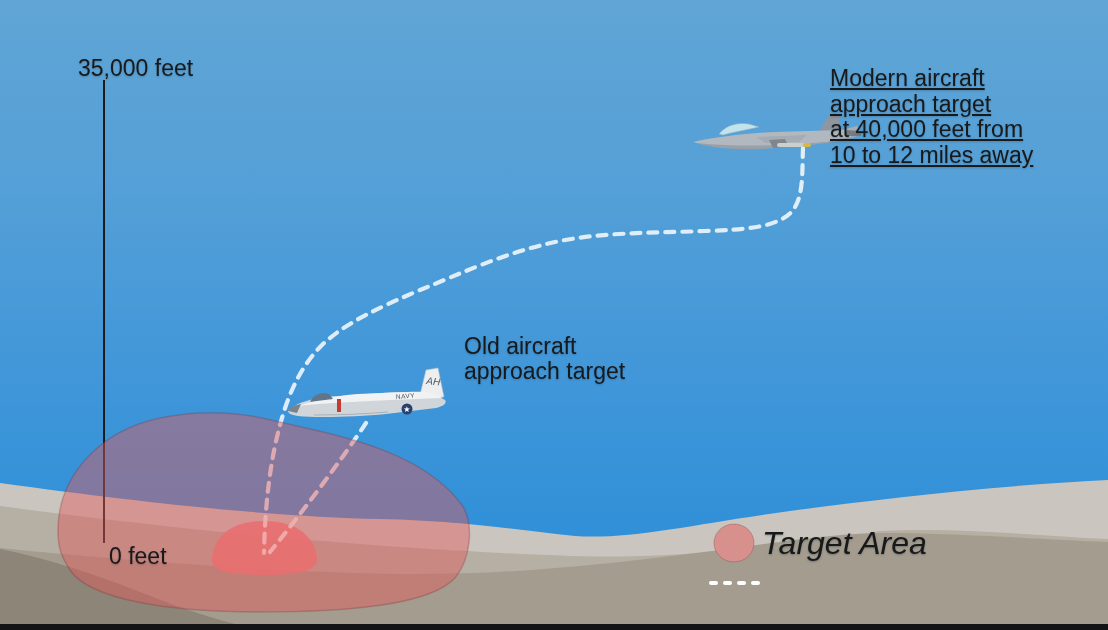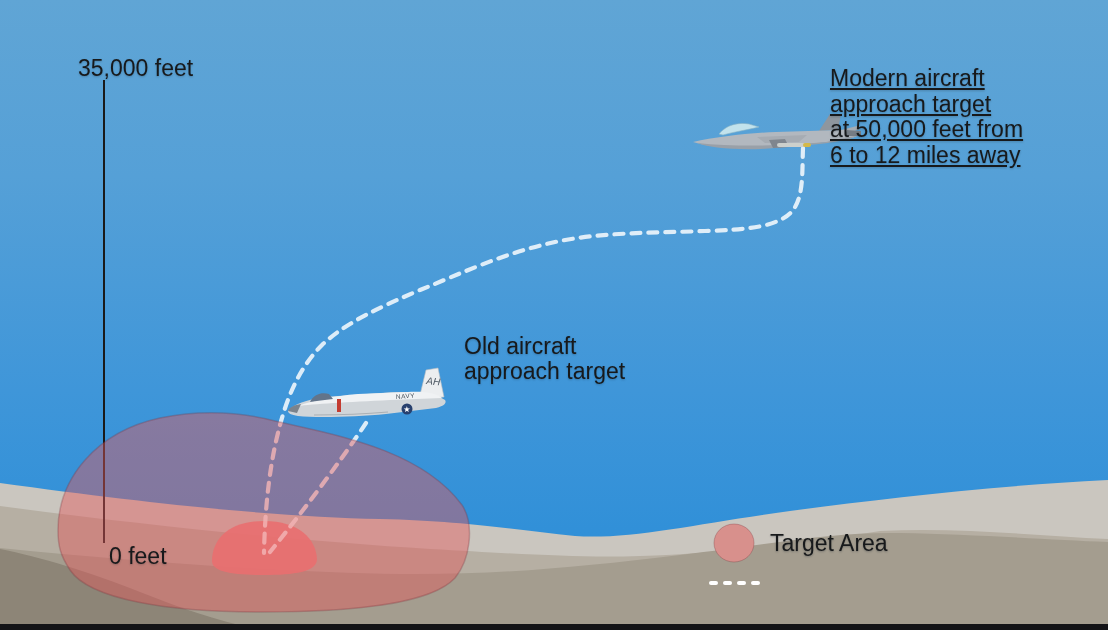--- a/index.html
+++ b/index.html
@@ -16,21 +16,21 @@
   .alt-top{left:68px;top:56px;margin-left:10px;}
   .alt-bottom{left:77px;top:544px;margin-left:32px;}
   .anno-modern{left:830px;top:66px;text-decoration:underline;}
   .anno-old{left:464px;top:334px;line-height:24.5px;}
   .plane{position:absolute;display:block;}
   .plane-modern{left:691px;top:109px;width:172px;height:48px;}
   .plane-old{left:286px;top:366px;width:163px;height:59px;}
   .legend{position:absolute;left:706px;top:523px;}
   .legend-row{display:flex;align-items:center;height:40px;}
   .legend-swatch-cell{width:56px;display:flex;align-items:center;justify-content:center;flex:0 0 56px;}
-  .legend-label{color:#17191b;font-size:23px;margin-left:8px;text-shadow:0 1px 2px rgba(20,30,40,0.3);white-space:nowrap;}
+  .legend-label{color:#17191b;font-size:32px;text-shadow:0 1px 2px rgba(20,30,40,0.3);white-space:nowrap;font-style:italic;}
   .dash-swatch{display:flex;gap:5px;}
   .dash-swatch span{display:block;width:9px;height:4.5px;border-radius:2px;background:#ffffff;}
   .bottom-bar{position:absolute;left:0;top:624px;width:1108px;height:6px;background:#141417;}
 </style>
 </head>
 <body>
 
 <div class="stage">
 
   <svg class="scene-svg" viewBox="0 0 1108 630" aria-hidden="true">
@@ -80,22 +80,22 @@
     <text x="117.2" y="45.8" font-size="8" fill="#ffffff">★</text>
     <path d="M 28 49 C 55 49 80 48 102 46" stroke="#aab0b5" stroke-width="1.2" fill="none"></path>
   </svg>
 
   <div class="label alt-top">35,000 feet</div>
   <div class="label alt-bottom">0 feet</div>
 
   <div class="label anno-modern">
     <div>Modern aircraft</div>
     <div>approach target</div>
-    <div>at 50,000 feet from</div>
-    <div>6 to 12 miles away</div>
+    <div>at 40,000 feet from</div>
+    <div>10 to 12 miles away</div>
   </div>
 
   <div class="label anno-old">
     <div>Old aircraft</div>
     <div>approach target</div>
   </div>
 
   <div class="legend">
     <div class="legend-row">
       <div class="legend-swatch-cell">

